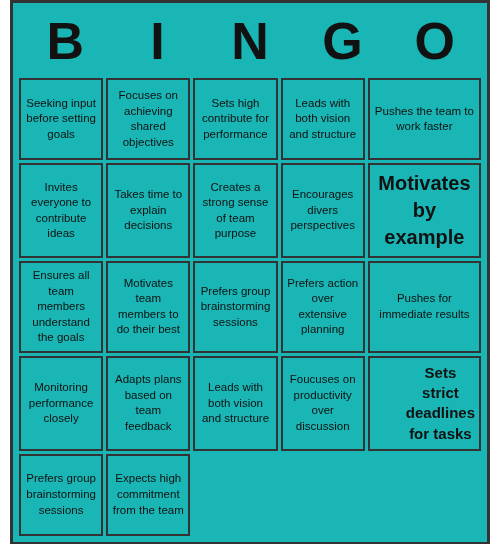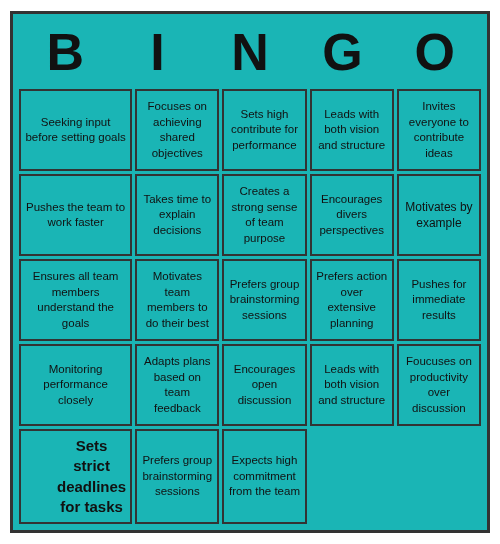--- a/index.html
+++ b/index.html
@@ -49,22 +49,22 @@
       font-size: 11.5px;
       color: #111;
       min-height: 82px;
       display: flex;
       align-items: center;
       justify-content: center;
       line-height: 1.35;
     }
 
     .bingo-cell.large-text {
-      font-size: 12px;
-      font-weight: normal;
+      font-size: 20px;
+      font-weight: bold;
     }
 
     .bingo-cell.set-strict {
       font-size: 15px;
       font-weight: bold;
       padding-left: 36px;
     }
   </style>
 </head>
 <body>
@@ -75,33 +75,32 @@
       <div class="bingo-letter">I</div>
       <div class="bingo-letter">N</div>
       <div class="bingo-letter">G</div>
       <div class="bingo-letter">O</div>
     </div>
   <div class="bingo-grid">
   <div class="bingo-cell">Seeking input before setting goals</div>
       <div class="bingo-cell">Focuses on achieving shared objectives</div>
       <div class="bingo-cell">Sets high contribute for performance</div>
       <div class="bingo-cell">Leads with both vision and structure</div>
+      <div class="bingo-cell">Pushes the team to work faster</div>
       <div class="bingo-cell">Invites everyone to contribute ideas</div>
-      <div class="bingo-cell">Pushes the team to work faster</div>
       <div class="bingo-cell">Takes time to explain decisions</div>
       <div class="bingo-cell">Creates a strong sense of team purpose</div>
       <div class="bingo-cell">Encourages divers perspectives</div>
       <div class="bingo-cell large-text">Motivates by example</div>
       <div class="bingo-cell">Ensures all team members understand the goals</div>
       <div class="bingo-cell">Motivates team members to do their best</div>
       <div class="bingo-cell">Prefers group brainstorming sessions</div>
       <div class="bingo-cell">Prefers action over extensive planning</div>
       <div class="bingo-cell">Pushes for immediate results</div>
       <div class="bingo-cell">Monitoring performance closely</div>
       <div class="bingo-cell">Adapts plans based on team feedback</div>
-      <div class="bingo-cell">Encourages open discussion</div>
       <div class="bingo-cell">Leads with both vision and structure</div>
       <div class="bingo-cell">Foucuses on productivity over discussion</div>
       <div class="bingo-cell set-strict">Sets strict deadlines for tasks</div>
       <div class="bingo-cell">Prefers group brainstorming sessions</div>
       <div class="bingo-cell">Expects high commitment from the team</div>
     </div>
 </div>
 
 </body></html>

